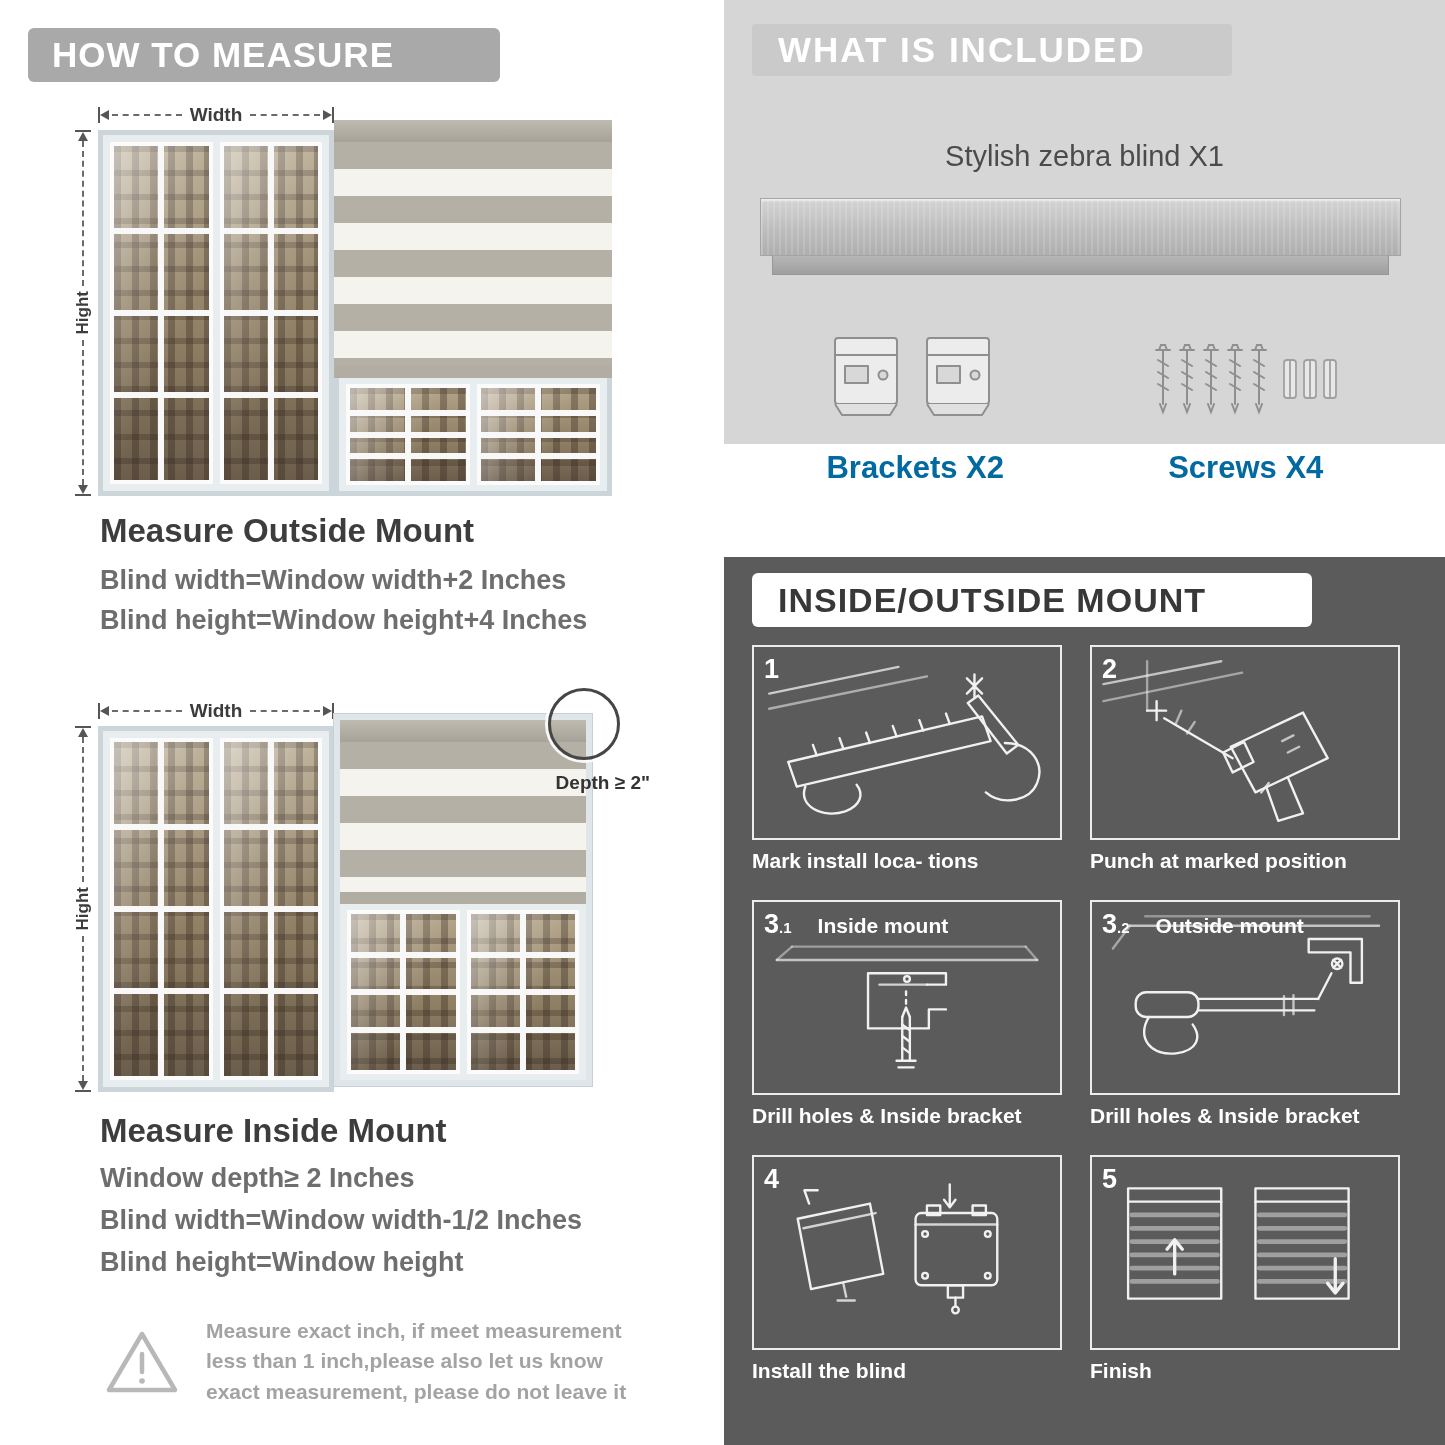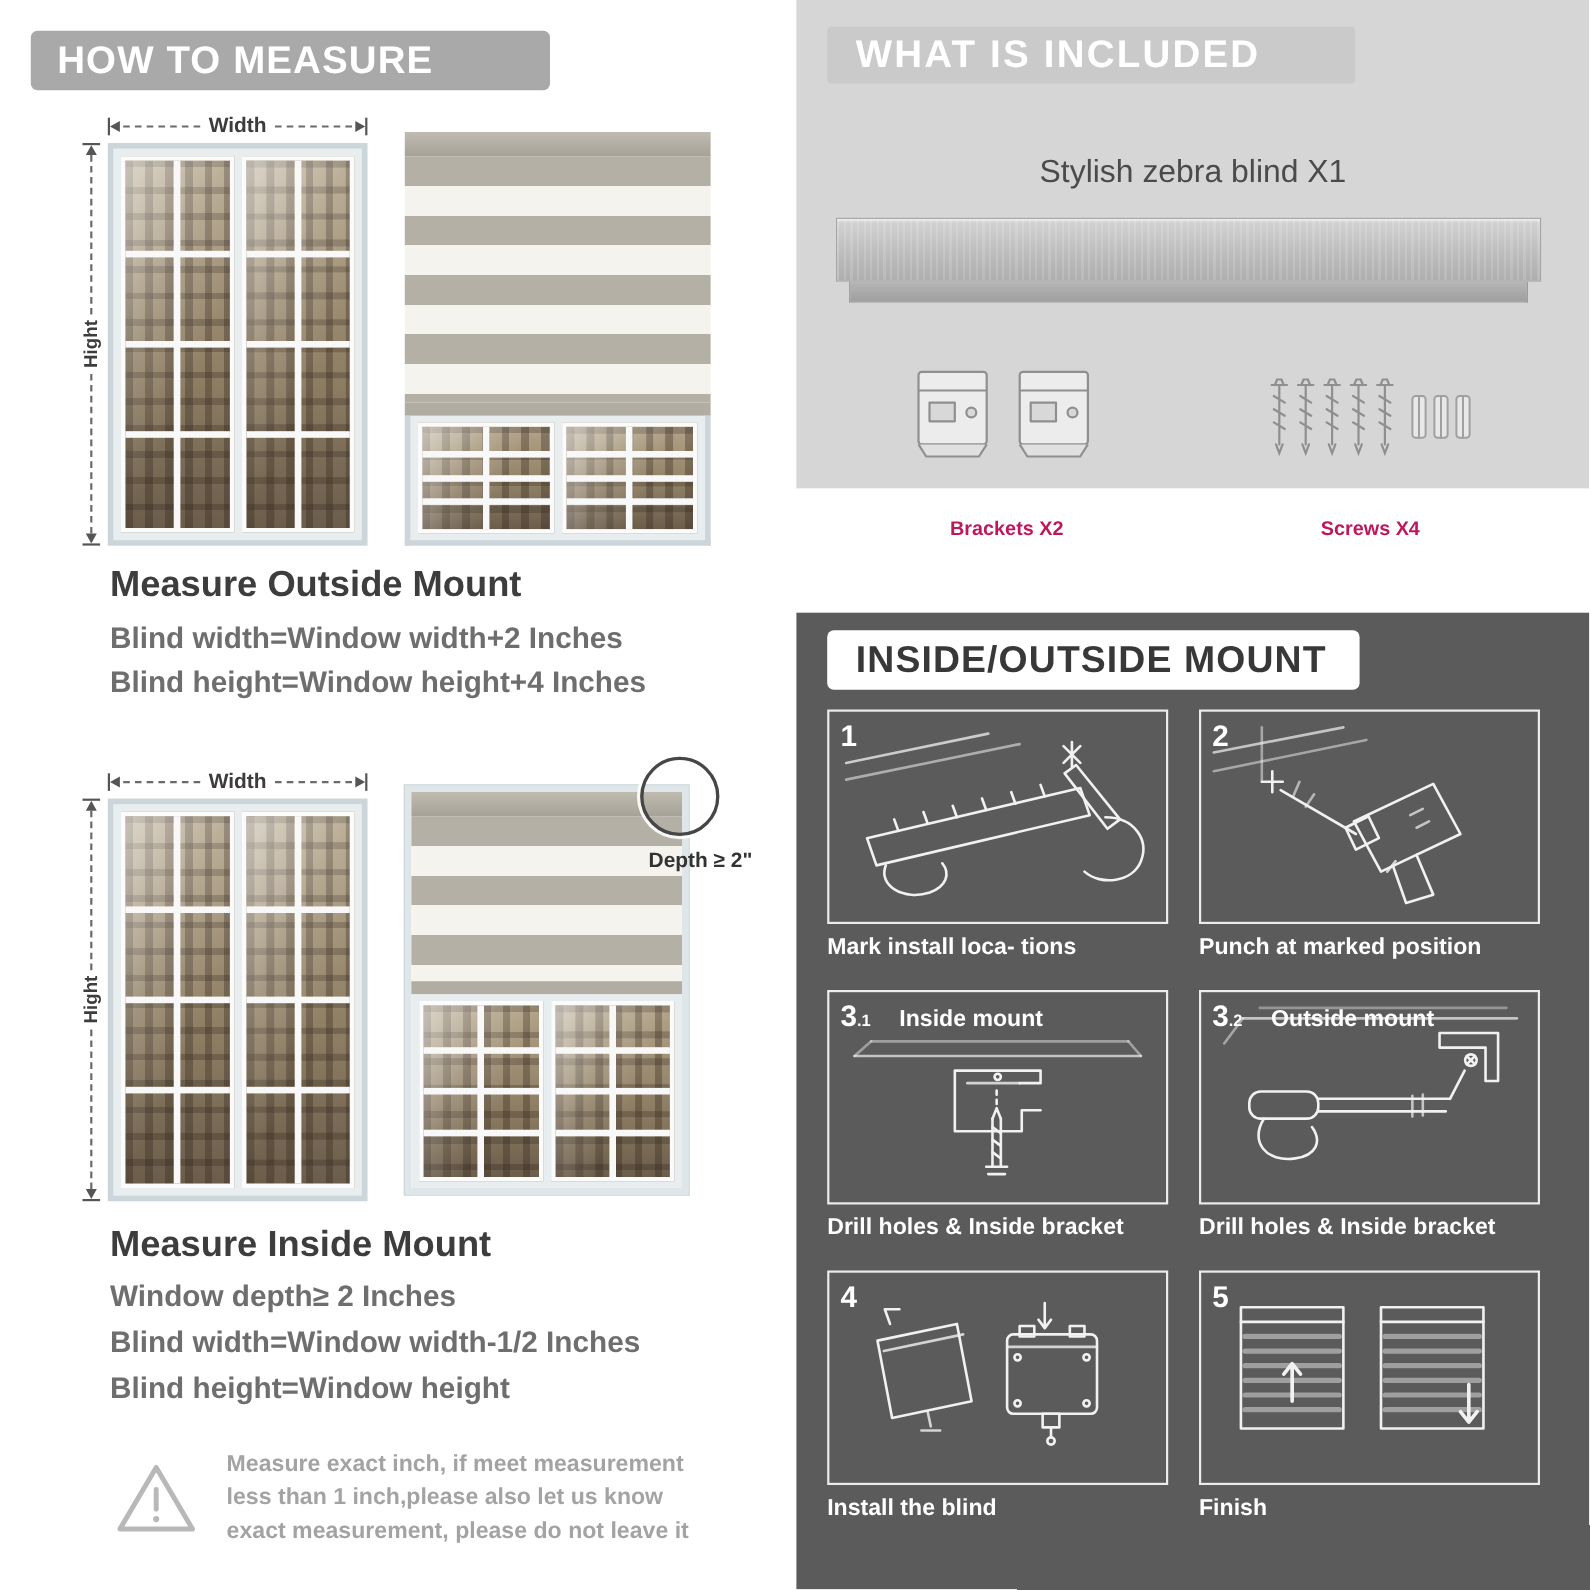--- a/index.html
+++ b/index.html
@@ -8,21 +8,21 @@
     position:relative; width:1445px; height:1445px; overflow:hidden;
     background:#ffffff; font-family:"Liberation Sans","DejaVu Sans",sans-serif;
   }
   
   #left-col { position:absolute; left:0; top:0; width:724px; height:1445px; }
   .htm-header {
     position:absolute; left:28px; top:28px; width:472px; height:54px;
     background:#a9a9a9; border-radius:6px; display:flex; align-items:center;
     padding-left:24px; color:#ffffff; font-size:35px; font-weight:bold; letter-spacing:1px;
   }
-  .fig-row { position:absolute; left:72px; display:flex; gap:34px; }
+  .fig-row { position:absolute; left:72px; display:flex; }
   .measure-fig { width:262px; display:flex; flex-direction:column; }
   .w-arrow { display:flex; align-items:center; height:22px; margin-bottom:4px; padding-left:26px; }
   .tick-v { width:2px; height:16px; background:#555; }
   .tick-h { height:2px; width:16px; background:#555; }
   .arr { width:0; height:0; }
   .arr-l { border-top:5px solid transparent; border-bottom:5px solid transparent; border-right:9px solid #555; }
   .arr-r { border-top:5px solid transparent; border-bottom:5px solid transparent; border-left:9px solid #555; }
   .arr-u { border-left:5px solid transparent; border-right:5px solid transparent; border-bottom:9px solid #555; }
   .arr-d { border-left:5px solid transparent; border-right:5px solid transparent; border-top:9px solid #555; }
   .dashline { flex:1; border-top:2px dashed #6a6a6a; margin:0 3px; }
@@ -84,25 +84,25 @@
     background:
       repeating-linear-gradient(90deg, rgba(255,255,255,.14) 0 2px, rgba(0,0,0,0) 2px 6px),
       linear-gradient(180deg,#d4d4d4 0%,#bdbdbd 55%,#aeaeae 100%);
     box-shadow:inset 0 2px 2px rgba(255,255,255,.6);
   }
   .rail-lip { height:19px; margin:0 12px; border:1px solid #979797; border-top:none;
     background:linear-gradient(180deg,#b6b6b6,#9f9f9f); }
   .parts-row { position:absolute; top:318px; left:26px; right:34px; display:flex; }
   .part-col { flex:1; display:flex; flex-direction:column; align-items:center; }
   .part-art { height:128px; display:flex; align-items:center; justify-content:center; }
-  .part-label { margin-top:24px; font-size:18px; font-weight:bold; color:#be185d; }
+  .part-label { margin-top:4px; font-size:31px; font-weight:bold; color:#0369a1; }
   
   #mount-section { position:absolute; left:724px; top:557px; width:721px; height:888px; background:#5b5b5b; }
   .mnt-header {
-    position:absolute; left:28px; top:16px; width:484px; height:54px;
+    position:absolute; left:28px; top:16px; width:560px; height:54px;
     background:#ffffff; border-radius:6px; display:flex; align-items:center;
     padding-left:26px; color:#383838; font-size:34px; font-weight:bold; letter-spacing:1px;
   }
   .steps-grid { position:absolute; left:28px; top:88px; display:grid; grid-template-columns:310px 310px; column-gap:28px; }
   .step-cell { height:255px; display:flex; flex-direction:column; }
   .step-panel { position:relative; height:195px; border:2px solid #ececec; }
   .step-head { position:absolute; top:7px; left:10px; display:flex; align-items:baseline; color:#fff; z-index:2; }
   .step-num { font-size:27px; font-weight:bold; }
   .step-num-sub { font-size:15px; font-weight:bold; }
   .step-title { font-size:21px; font-weight:bold; margin-left:26px; }

